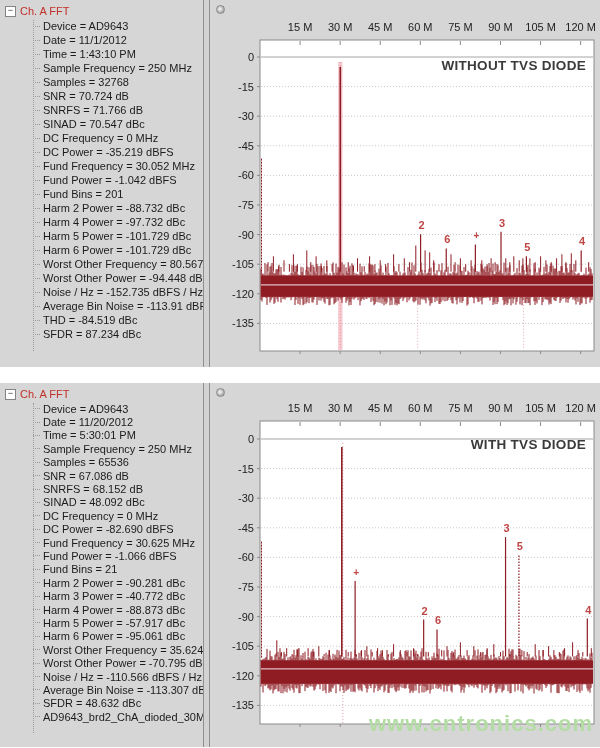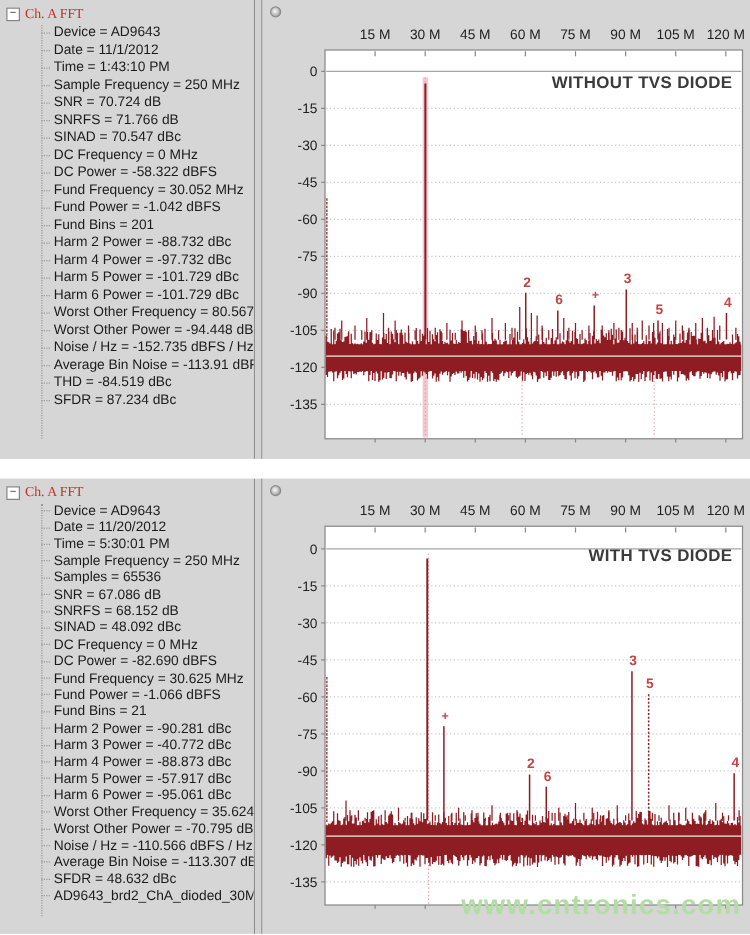--- a/index.html
+++ b/index.html
@@ -17,21 +17,21 @@
   svg.chart{position:absolute;left:0;top:0;}
   svg text{font-family:"Liberation Sans",sans-serif;}
   
   .tree{position:absolute;left:3px;top:3px;right:0;font-size:11px;color:#1b1b1b;}
   .trow{display:flex;align-items:center;white-space:nowrap;position:relative;}
   .tree-a .trow{height:14px;}
   .tree-b .trow{height:13.4px;}
   .trow.root{height:16px;}
   .ebox{display:inline-block;width:9px;height:9px;border:1px solid #848484;background:#fff;
         font-size:9px;line-height:7px;text-align:center;color:#333;margin:0 4px 0 2px;flex:none;}
-  .rlabel{color:#c2302a;font-family:Liberation Serif, serif;}
+  .rlabel{color:#c2302a;}
   .dash{display:inline-block;width:7px;border-top:1px dotted #9a9a9a;margin:0 3px 0 30px;flex:none;}
   .vline{position:absolute;width:0;border-left:1px dotted #9a9a9a;left:30px;top:17px;}
   .tlabel{overflow:hidden;}
   
   .watermark{position:absolute;right:7px;top:711px;font-size:22px;font-weight:600;
              color:#b3dda4;letter-spacing:1px;z-index:5;}
 </style>
 </head>
 <body>
 
@@ -54,37 +54,41 @@
         <div class="trow child">
           <span class="dash"></span>
           <span class="tlabel">Time = 1:43:10 PM</span>
         </div>
         <div class="trow child">
           <span class="dash"></span>
           <span class="tlabel">Sample Frequency = 250 MHz</span>
         </div>
         <div class="trow child">
           <span class="dash"></span>
+          <span class="tlabel">Samples = 32768</span>
+        </div>
+        <div class="trow child">
+          <span class="dash"></span>
           <span class="tlabel">SNR = 70.724 dB</span>
         </div>
         <div class="trow child">
           <span class="dash"></span>
           <span class="tlabel">SNRFS = 71.766 dB</span>
         </div>
         <div class="trow child">
           <span class="dash"></span>
           <span class="tlabel">SINAD = 70.547 dBc</span>
         </div>
         <div class="trow child">
           <span class="dash"></span>
           <span class="tlabel">DC Frequency = 0 MHz</span>
         </div>
         <div class="trow child">
           <span class="dash"></span>
-          <span class="tlabel">DC Power = -58.322 dBFS</span>
+          <span class="tlabel">DC Power = -35.219 dBFS</span>
         </div>
         <div class="trow child">
           <span class="dash"></span>
           <span class="tlabel">Fund Frequency = 30.052 MHz</span>
         </div>
         <div class="trow child">
           <span class="dash"></span>
           <span class="tlabel">Fund Power = -1.042 dBFS</span>
         </div>
         <div class="trow child">

